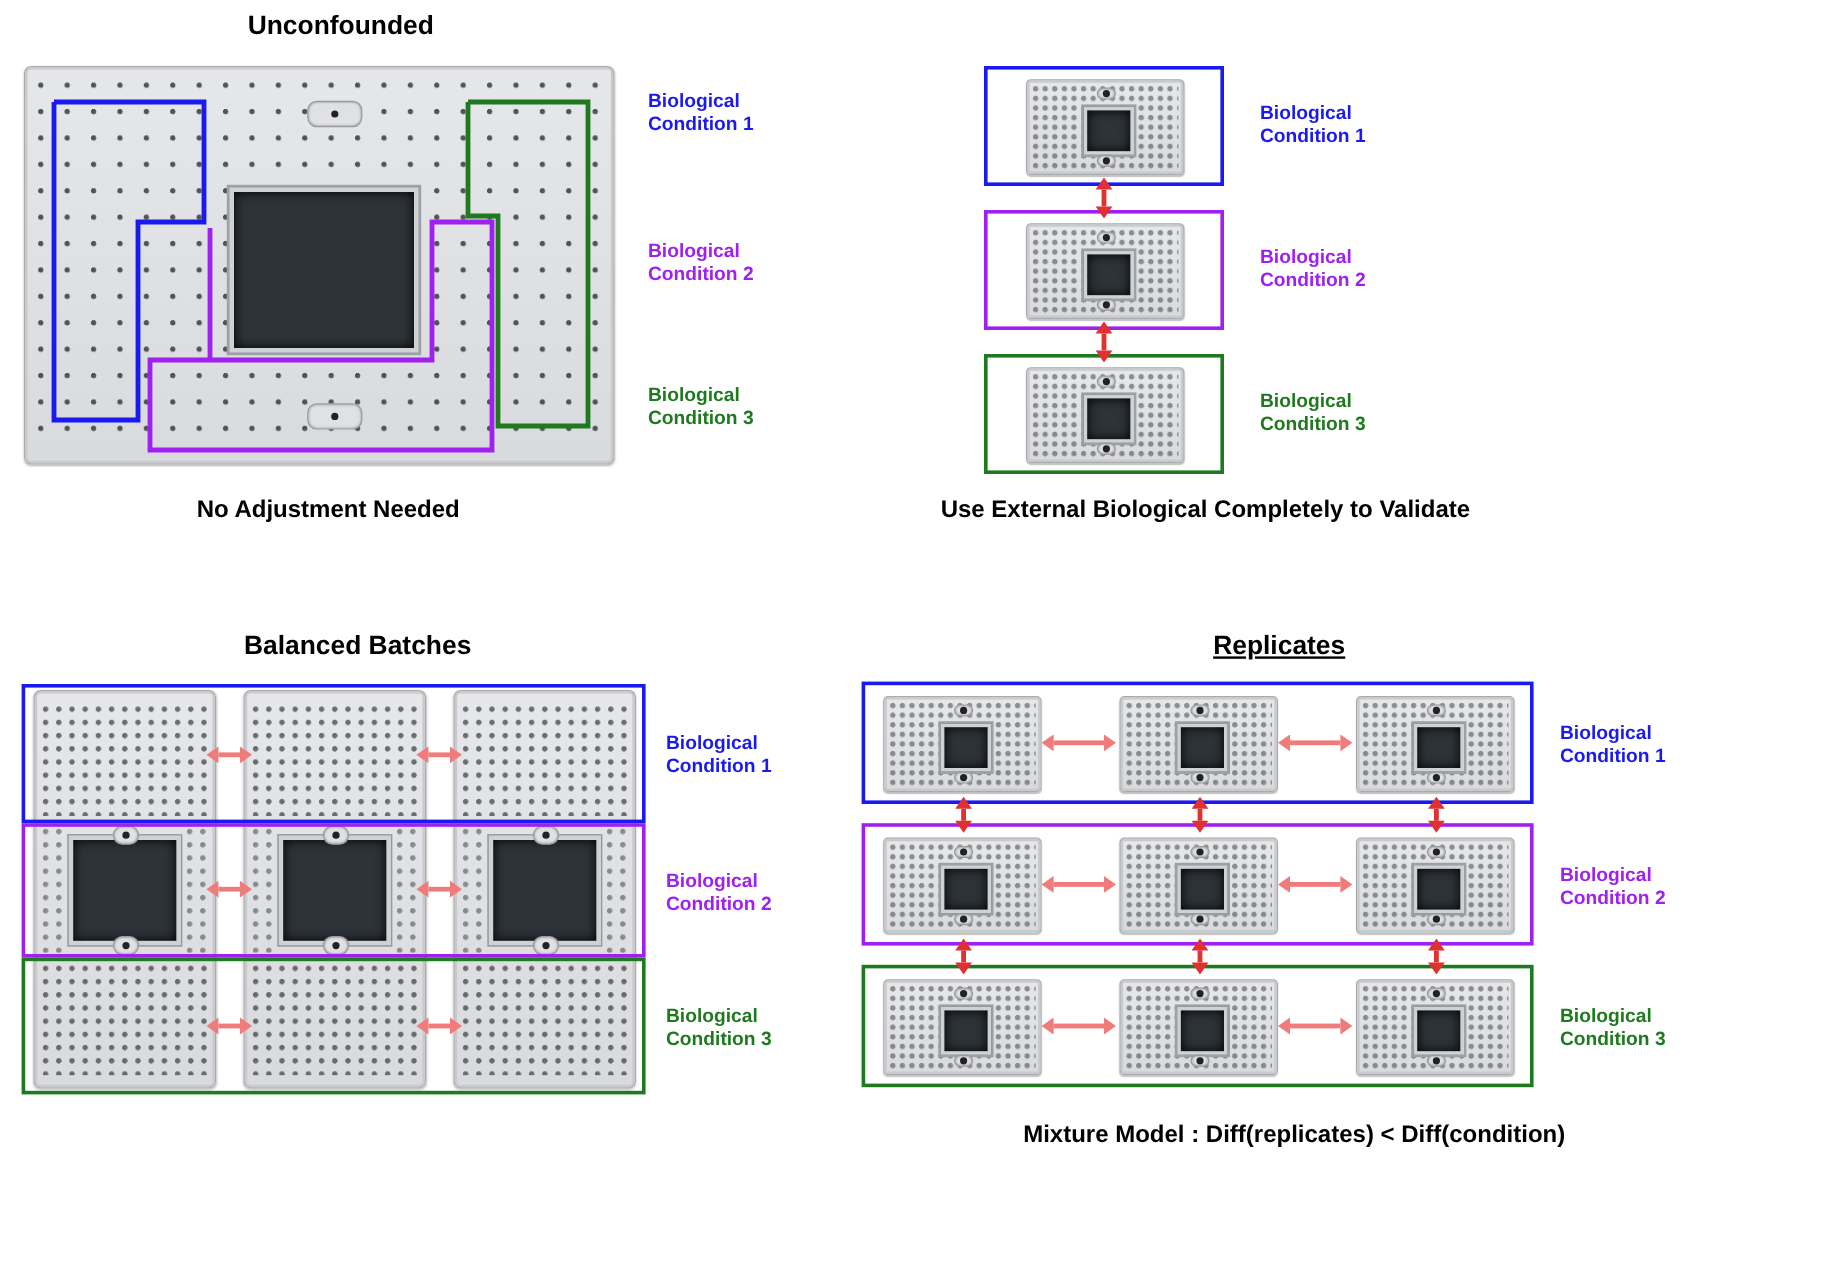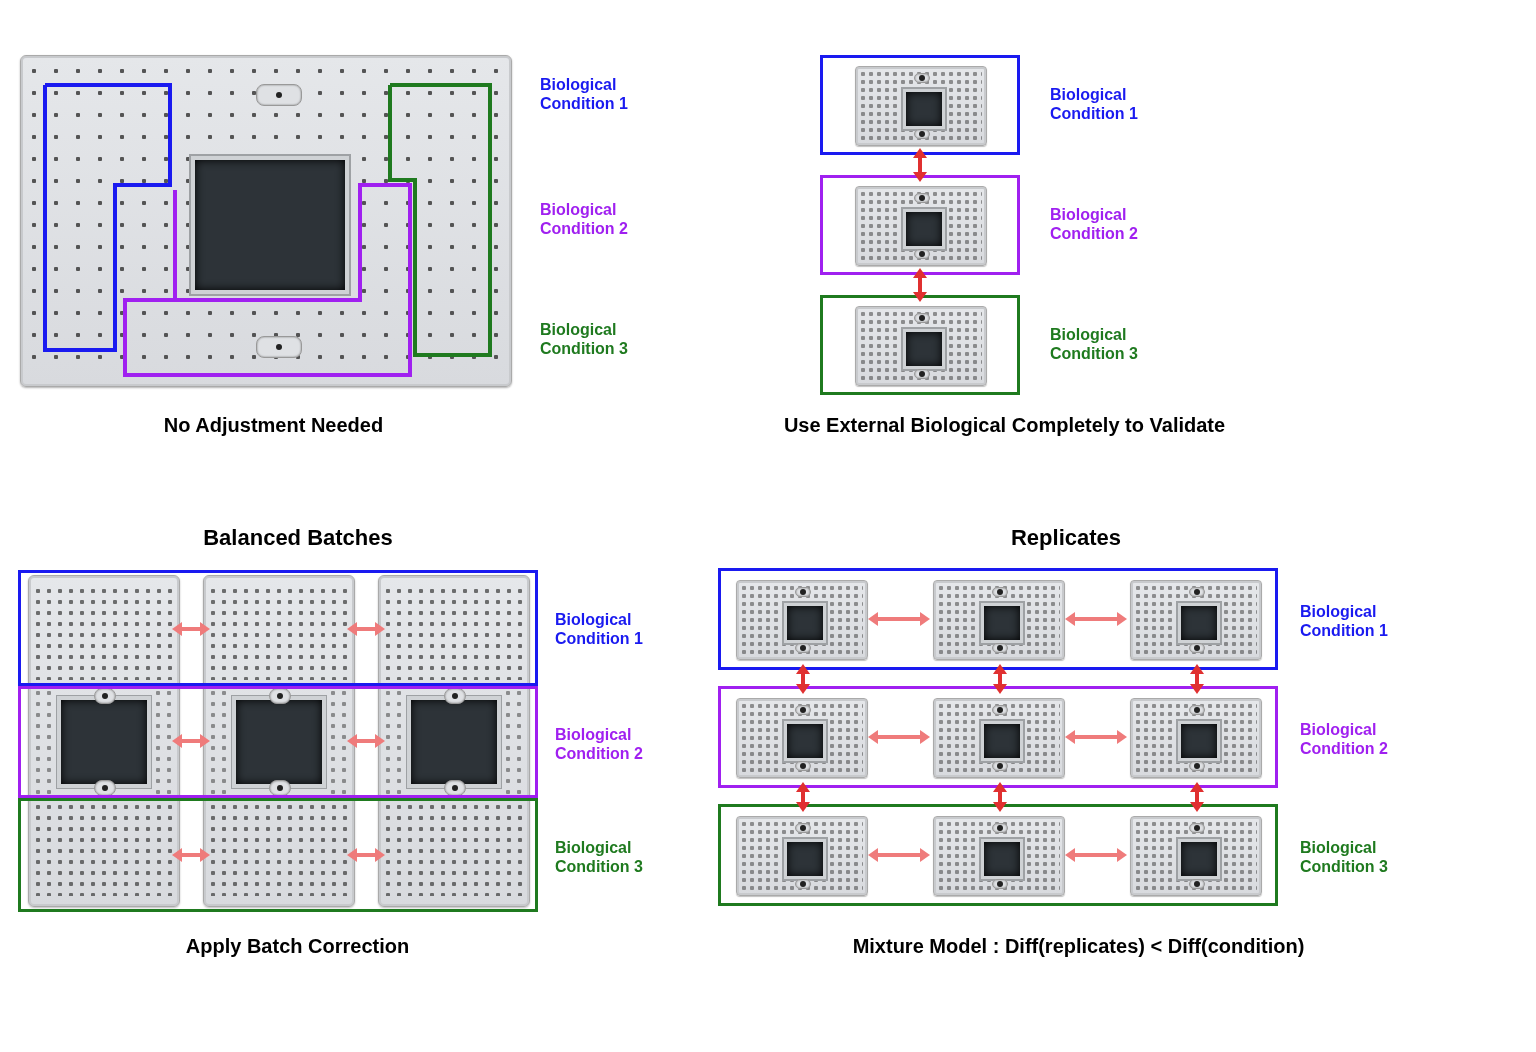--- a/index.html
+++ b/index.html
@@ -173,20 +173,21 @@
   }
   .tallchip .z2 .bolt { left:50%; margin-left:-10px; }
   .tallchip .z2 .bolt.t { top:-2px; }
   .tallchip .z2 .bolt.b { bottom:-2px; }
 
 </style>
 </head>
 <body>
 
 <div class="panel" style="left:0; top:0; width:768px; height:480px;">
+  <div class="panel-title" style="position:absolute; left:0; right:200px; top:8px;">Unconfounded</div>
 
   <div class="chip" style="position:absolute; left:20px; top:55px; width:490px; height:330px;">
     <div class="dotgrid" style="left:10px;right:10px;top:12px;bottom:12px; background-size:22px 22px;"></div>
     <div class="chip-center" style="left:170px; top:100px; width:150px; height:130px;"></div>
     <div class="bolt" style="left:235px; top:28px; width:44px; height:20px;"></div>
     <div class="bolt" style="left:235px; bottom:28px; width:44px; height:20px;"></div>
   </div>
 
   <svg style="position:absolute; left:20px; top:55px; width:490px; height:330px;">
 
@@ -344,25 +345,24 @@
       </div>
   </div>
 
   <div class="cond-label cond1" style="position:absolute; left:555px; top:90px; white-space:pre;">Biological
 Condition 1</div>
   <div class="cond-label cond2" style="position:absolute; left:555px; top:205px; white-space:pre;">Biological
 Condition 2</div>
   <div class="cond-label cond3" style="position:absolute; left:555px; top:318px; white-space:pre;">Biological
 Condition 3</div>
 
-  <div class="panel-sub" style="position:absolute; left:0; right:240px; top:415px;">Apply Batch Correction</div>
 </div>
 
 <div class="panel" style="left:700px; top:520px; width:836px; height:520px;">
-  <div class="panel-title" style="position:absolute; left:0; right:104px; top:5px;">Replicates</div>
+  <div class="panel-title" style="position:absolute; left:0; right:104px; top:5px;text-decoration:underline;">Replicates</div>
 
   <div style="position:absolute; left:18px; top:48px; width:600px; height:340px;">
 
     <div class="outline o-blue" style="left:0; top:0;   width:560px; height:102px;"></div>
     <div class="outline o-purple" style="left:0; top:118px;width:560px; height:102px;"></div>
     <div class="outline o-green" style="left:0; top:236px;width:560px; height:102px;"></div>
 
     <div class="minichip" style="position:absolute; left:18px;  top:12px;">
         <div class="dotgrid"></div>
         <div class="chip-center"></div>

